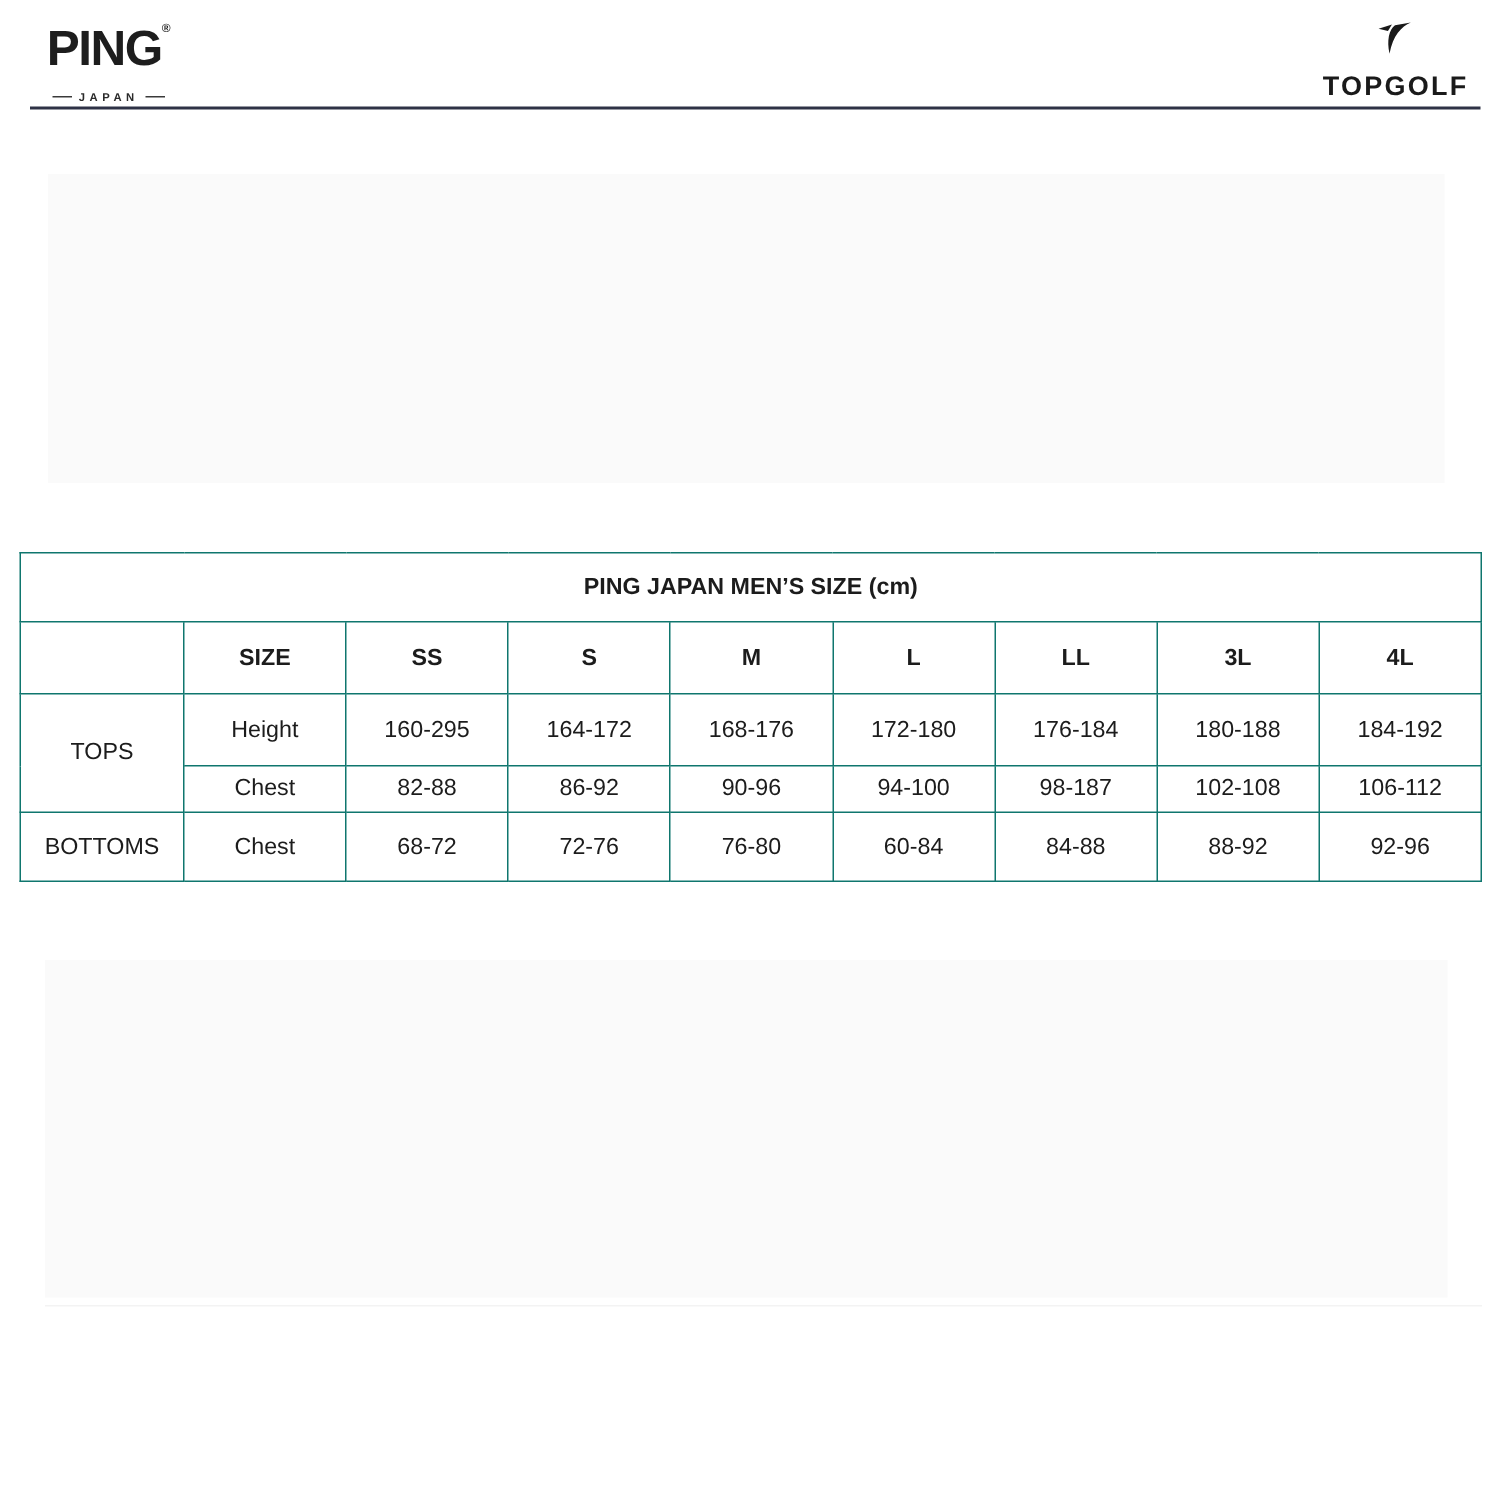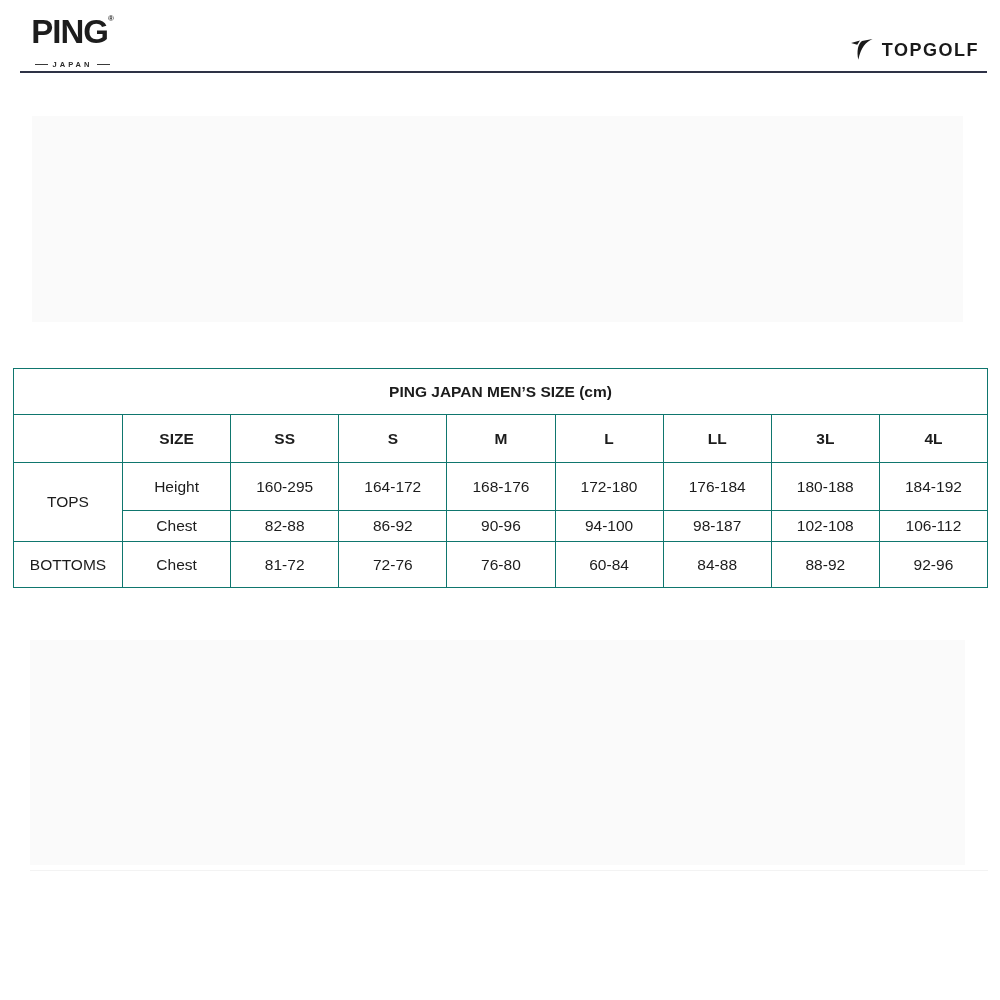--- a/index.html
+++ b/index.html
@@ -12,21 +12,21 @@
   .ping-logo { position: absolute; left: 25px; top: 15px; width: 95px; text-align: center; }
   .ping-word { font-weight: 900; font-size: 33px; line-height: 1; letter-spacing: -1px; color: #1d1d1d; white-space: nowrap; }
   .ping-word sup { font-size: 8px; font-weight: 700; vertical-align: 22px; letter-spacing: 0; }
   .ping-sub { display: flex; align-items: center; justify-content: center; gap: 5px; margin-top: 12px; }
   .ping-sub .dash { display: inline-block; width: 13px; height: 1px; background: #3a3a3a; }
   .ping-sub .jp { font-size: 7.5px; font-weight: 700; letter-spacing: 3px; color: #2a2a2a; }
 
   .page-title { position: absolute; top: 29px; left: 0; width: 1000px; text-align: center;
                 font-size: 21px; font-weight: 700; letter-spacing: 0.5px; color: #181830; }
 
-  .topgolf-logo { position: absolute; right: 21px; top: 36px; display: flex; align-items: center; gap: 7px; }
+  .topgolf-logo { position: absolute; right: 21px; top: 12px; display: flex; align-items: center; gap: 7px; flex-direction: column; }
   .topgolf-icon { width: 26px; height: 28px; }
   .topgolf-word { font-size: 18px; font-weight: 700; letter-spacing: 1.5px; color: #1a1a1a; }
 
   .header-divider { position: absolute; top: 71px; left: 20px; width: 967px; height: 2px; background: #2e3246; }
 
   
   .ph { position: absolute; background: #fafafa; }
   .ph-top { left: 32px; top: 116px; width: 931px; height: 206px; }
   .ph-bottom { left: 30px; top: 640px; width: 935px; height: 225px; }
   .bottom-divider { position: absolute; left: 30px; top: 870px; width: 958px; height: 1px; background: #f3f3f3; }
@@ -119,21 +119,21 @@
         <td>86-92</td>
         <td>90-96</td>
         <td>94-100</td>
         <td>98-187</td>
         <td>102-108</td>
         <td>106-112</td>
       </tr>
       <tr class="row-h3">
         <td>BOTTOMS</td>
         <td>Chest</td>
-        <td>81-72</td>
+        <td>68-72</td>
         <td>72-76</td>
         <td>76-80</td>
         <td>60-84</td>
         <td>84-88</td>
         <td>88-92</td>
         <td>92-96</td>
       </tr>
     </tbody>
       </table>
   </div>

